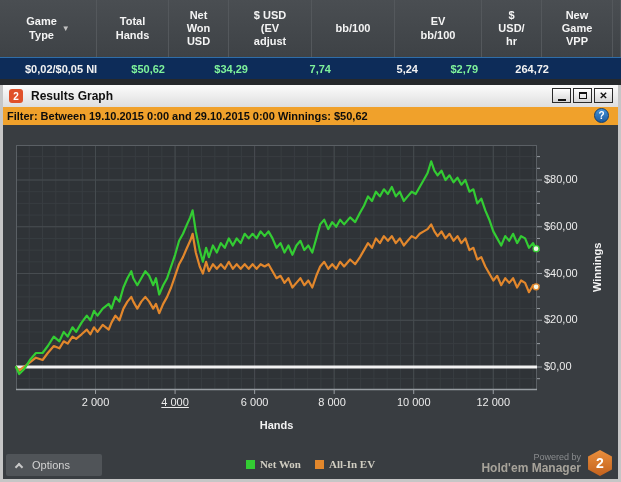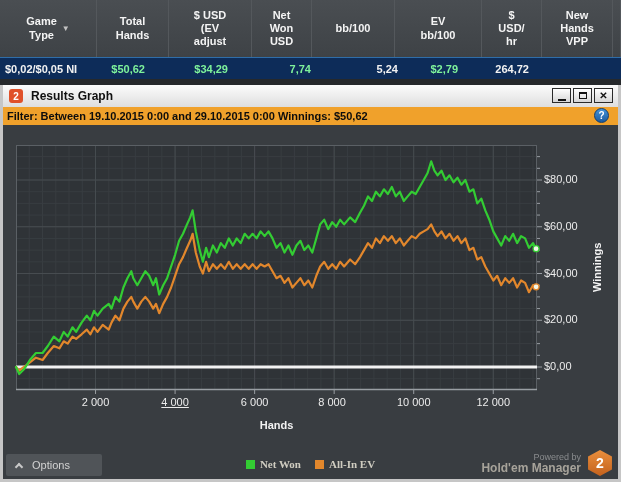--- a/index.html
+++ b/index.html
@@ -11,21 +11,21 @@
   }
   
   .hud { position:absolute; left:0; top:0; width:621px; height:79px; }
   .hud-header { display:flex; height:57px; background:linear-gradient(180deg,#4a4e52,#3e4246); }
   .hud-hcell {
     display:flex; align-items:center; justify-content:center;
     border-right:1px solid #54585c; color:#f4f4f4; font-size:11px; font-weight:bold;
     text-align:center; white-space:pre-line; line-height:1.2;
   }
   .sort-arrow { font-size:8px; color:#c2c2c2; margin-left:5px; }
-  .hud-row { display:flex; height:22px; background:#0d2c59; border-top:1px solid #2f6da8; }
+  .hud-row { display:flex; height:22px; background:#0d2c59; border-top:1px solid #2f6da8;padding-left:20px; }
   .hud-cell {
     display:flex; align-items:center; justify-content:flex-end;
     padding-right:10px; font-size:11px; font-weight:bold; color:#f2f2f2;
   }
   .hud-cell.left { justify-content:flex-start; padding-left:5px; padding-right:0; }
   .hud-cell.green { color:#7ef29b; }
   
   .win {
     position:absolute; left:0; top:85px; width:621px; height:397px;
     border-left:3px solid #c6c6c6; border-right:3px solid #c6c6c6; border-bottom:3px solid #c6c6c6;
@@ -105,34 +105,34 @@
 </style>
 </head>
 <body>
 
 <div class="hud">
   <div class="hud-header" id="hud-header">
       <div class="hud-hcell" style="width: 97px;"><span>Game
 Type</span><span class="sort-arrow">▼</span></div>
       <div class="hud-hcell" style="width: 72px;"><span>Total
 Hands</span></div>
+      <div class="hud-hcell" style="width: 60px;"><span>Net
+Won
+USD</span></div>
       <div class="hud-hcell" style="width: 83px;"><span>$ USD
 (EV
 adjust</span></div>
-      <div class="hud-hcell" style="width: 60px;"><span>Net
-Won
-USD</span></div>
       <div class="hud-hcell" style="width: 83px;"><span>bb/100</span></div>
       <div class="hud-hcell" style="width: 87px;"><span>EV
 bb/100</span></div>
       <div class="hud-hcell" style="width: 60px;"><span>$
 USD/
 hr</span></div>
       <div class="hud-hcell" style="width: 71px;"><span>New
-Hands
+Game
 VPP</span></div>
       <div class="hud-hcell" style="flex: 1 1 0%;"></div>
     </div>
   <div class="hud-row" id="hud-row">
       <div class="hud-cell left" style="width: 95px;">$0,02/$0,05 NI</div>
       <div class="hud-cell green" style="width: 60px;">$50,62</div>
       <div class="hud-cell green" style="width: 83px;">$34,29</div>
       <div class="hud-cell green" style="width: 83px;">7,74</div>
       <div class="hud-cell" style="width: 87px;">5,24</div>
       <div class="hud-cell green" style="width: 60px;">$2,79</div>

